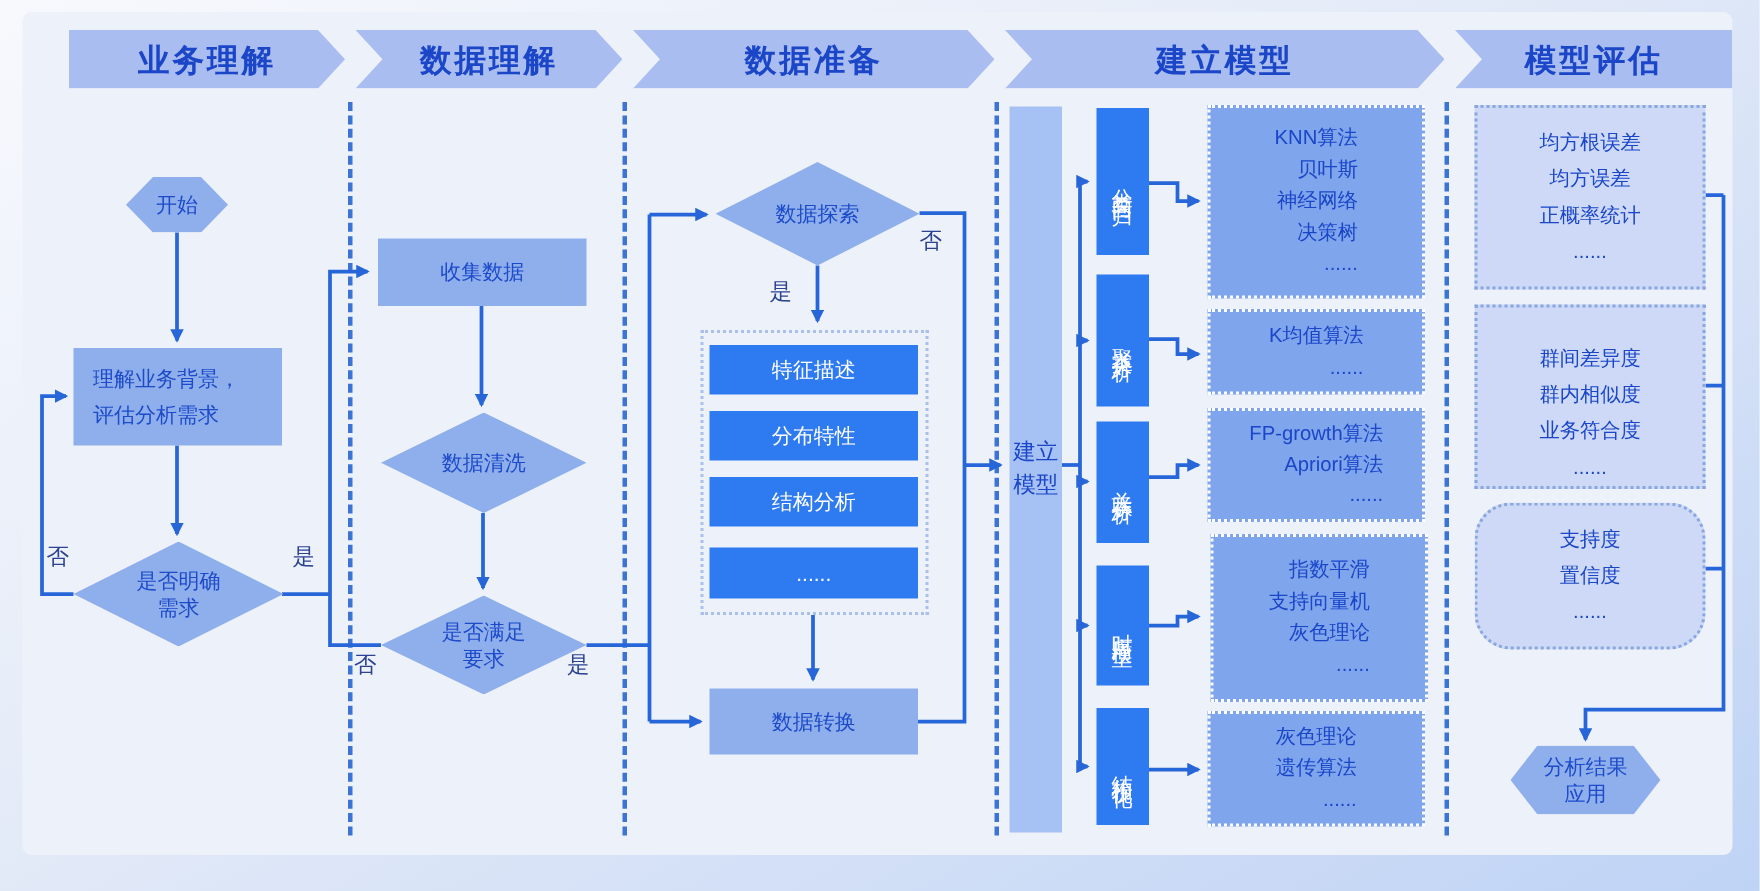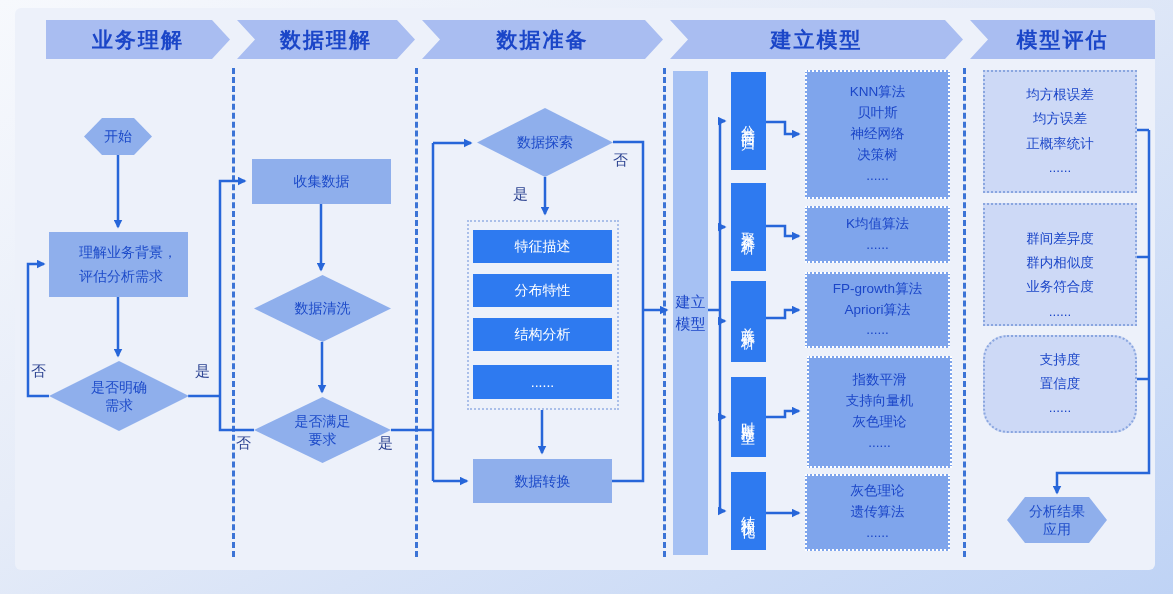--- a/index.html
+++ b/index.html
@@ -35,23 +35,23 @@
   .dotbox-algo { background:#7fa5ec; border:2px dotted #ffffff; color:#1b46c8; }
   .dotbox-eval { background:#cdd9f6; border:2px dotted #8aa6df; color:#1b46c8; }
   .dotcontainer { position:absolute; border:2px dotted #aabfe9; }
   .vbox { position:absolute; width:35px; background:#2e7af0; color:#fff;
           display:flex; align-items:center; justify-content:center;
           writing-mode:vertical-rl; text-orientation:upright;
           font-size:14px; letter-spacing:3px; }
   .bar { position:absolute; background:#a6c1f3; display:flex; align-items:center; justify-content:center; }
   .bar span { color:#1b46c8; font-size:15px; font-weight:500; white-space:pre-line; text-align:center; line-height:1.5; }
   svg.wires { position:absolute; left:0; top:0; pointer-events:none; }
-  .algo { line-height:1.55; font-size:13.5px; }
+  .algo { line-height:1.55; font-size:13.5px;text-align:right; }
   .evalbox { line-height:1.8; font-size:13.5px; }
-  .understand-text { justify-content:flex-start; text-align:left; padding-left:30px; line-height:1.7; }
+  .understand-text { justify-content:flex-start; text-align:left; padding-left:13px; line-height:1.7; }
 </style>
 </head>
 <body>
 
 <div class="canvas">
 
   <div class="hseg seg-first" style="left:31px;width:184px;">
       <span>业务理解</span>
     </div>
   <div class="hseg seg-mid" style="left:222px;width:178px;">

